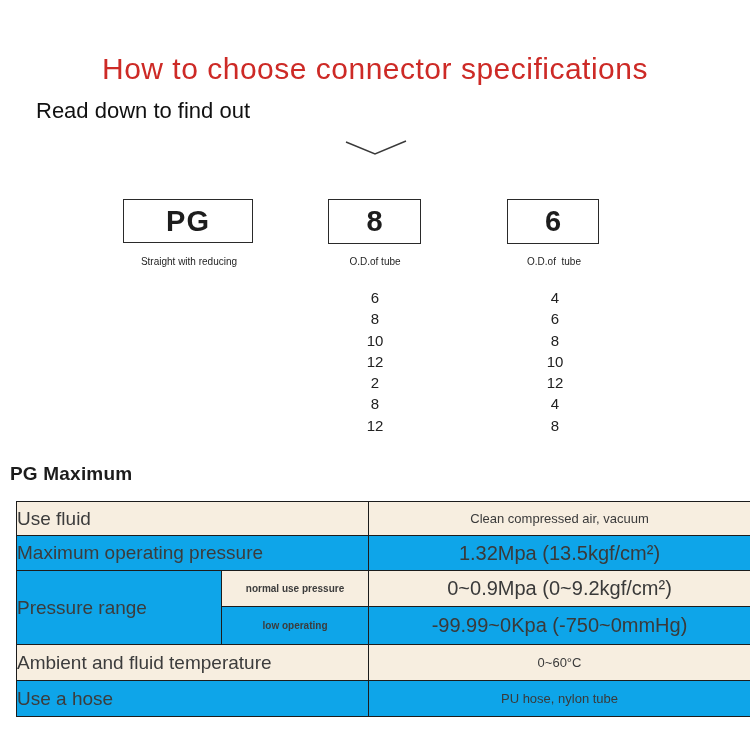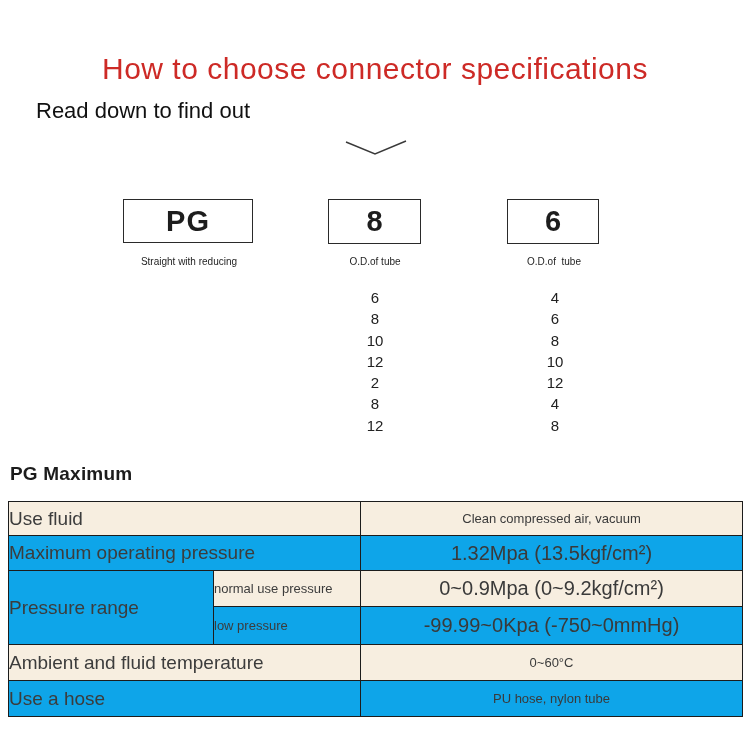--- a/index.html
+++ b/index.html
@@ -39,29 +39,29 @@
     font-size:15px;line-height:21.3px;color:#222;
   }
   .col-8{left:325px;}
   .col-6{left:505px;}
   
   .series-heading{
     left:10px;top:463px;font-size:19px;font-weight:bold;color:#1c1c1c;
     letter-spacing:0.2px;
   }
   table.spec{
-    position:absolute;left:8px;top:501px;width:734px;
+    position:absolute;left:16px;top:501px;width:734px;
     border-collapse:collapse;table-layout:fixed;border-radius:8px;
   }
   table.spec td{
     border:1.8px solid #1c1c1c;padding:0;vertical-align:middle;
     overflow:hidden;
   }
   td.lbl{font-size:19px;color:#3c3c3c;padding-left:8px;text-align:left;}
-  td.sub{font-size:13px;color:#3c3c3c;}
+  td.sub{font-size:10px;color:#3c3c3c;text-align:center;font-weight:bold;}
   td.val{text-align:center;color:#3a3a3a;}
   .val-big{font-size:13px;}
   .val-small{font-size:20px;}
   .val-tiny{font-size:13px;}
   .beige{background:#f7eee0;}
   .white{background:#0ea5e9;margin-left:21px;}
 </style>
 </head>
 <body>
 
@@ -125,21 +125,21 @@
     <tr style="height:35px">
       <td colspan="2" class="lbl white">Maximum operating pressure</td>
       <td class="val val-small white">1.32Mpa (13.5kgf/cm²)</td>
     </tr>
     <tr style="height:36px">
       <td rowspan="2" class="lbl white">Pressure range</td>
       <td class="sub beige">normal use pressure</td>
       <td class="val val-small beige">0~0.9Mpa (0~9.2kgf/cm²)</td>
     </tr>
     <tr style="height:38px">
-      <td class="sub white">low pressure</td>
+      <td class="sub white">low operating</td>
       <td class="val val-small white">-99.99~0Kpa (-750~0mmHg)</td>
     </tr>
     <tr style="height:36px">
       <td colspan="2" class="lbl beige">Ambient and fluid temperature</td>
       <td class="val val-tiny beige">0~60°C</td>
     </tr>
     <tr style="height:36px">
       <td colspan="2" class="lbl white">Use a hose</td>
       <td class="val val-big white">PU hose, nylon tube</td>
     </tr>

